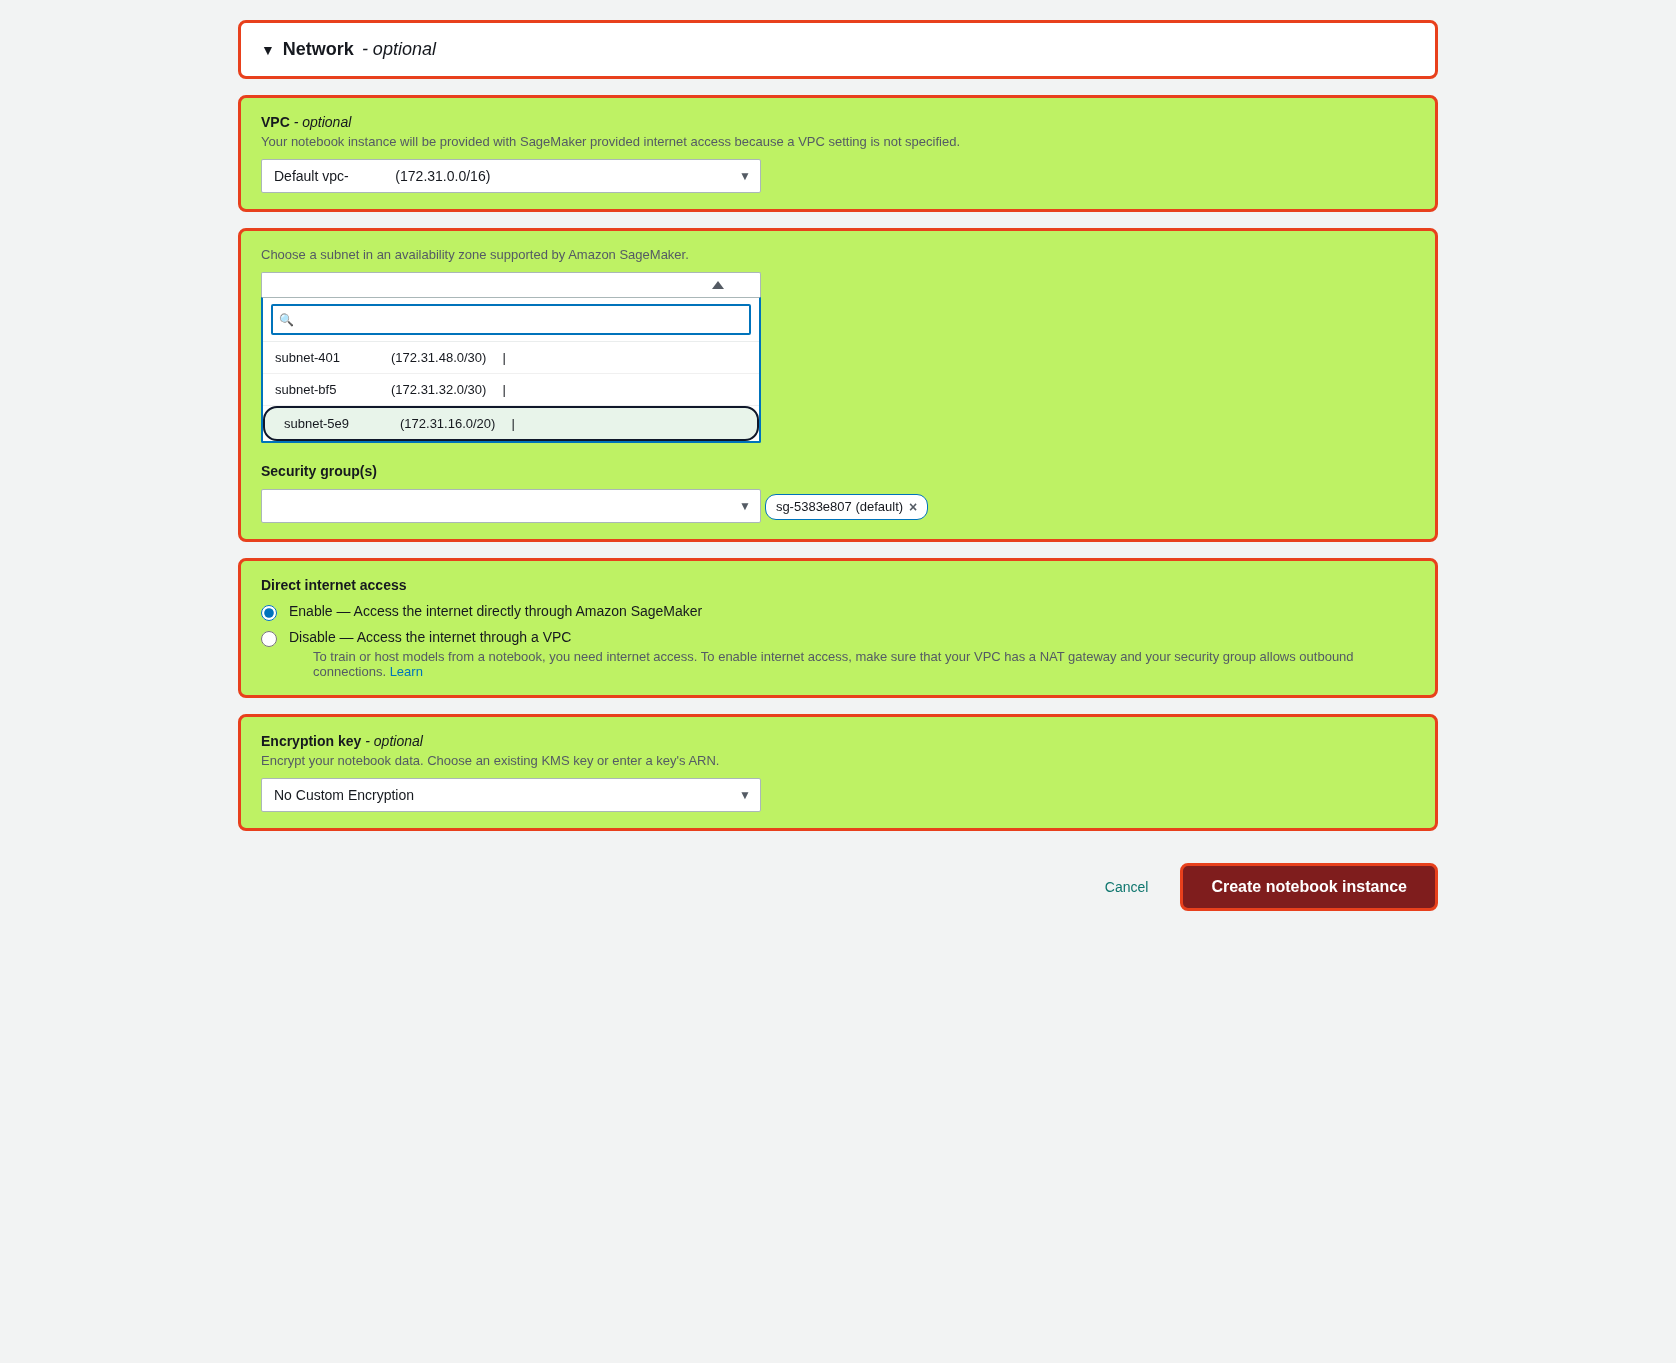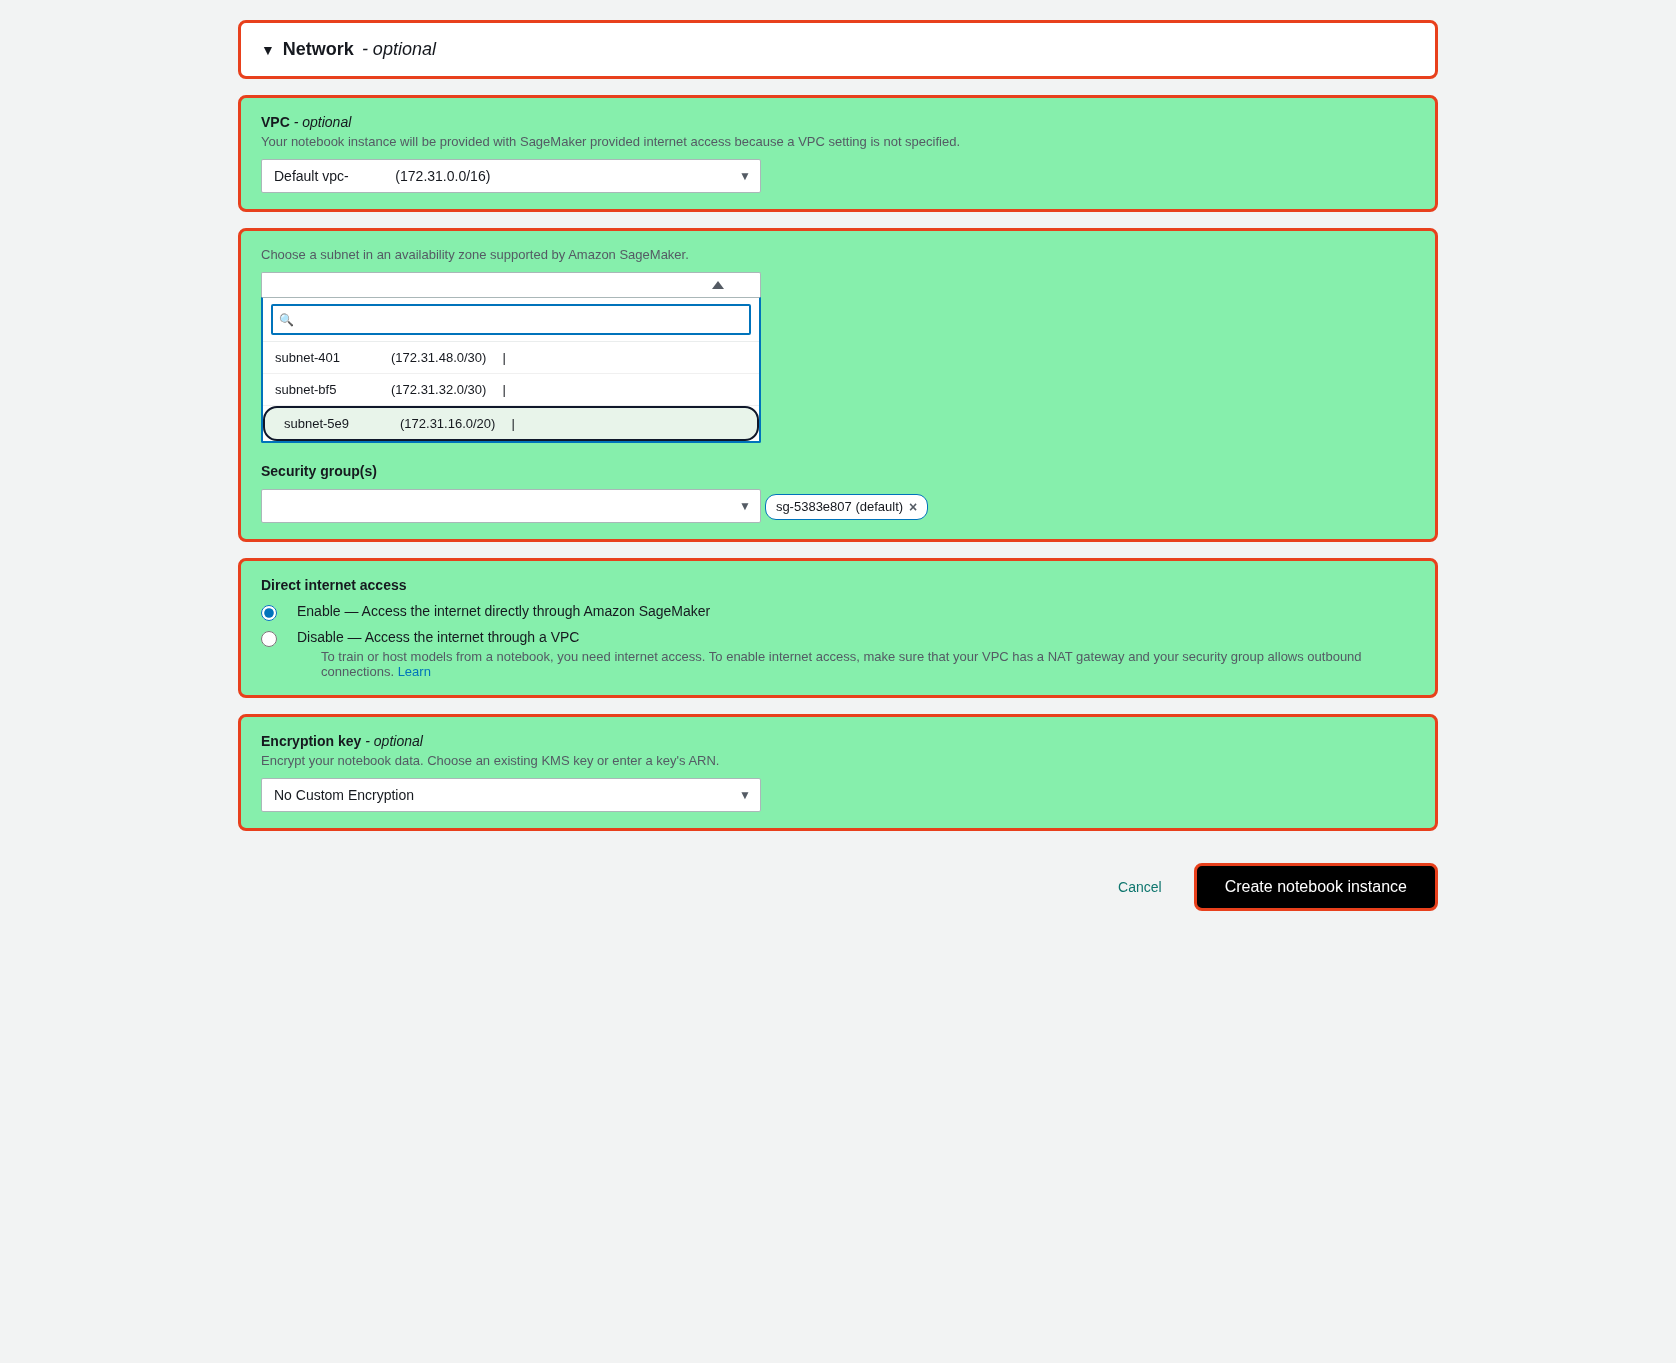--- a/index.html
+++ b/index.html
@@ -39,21 +39,21 @@
       align-items: center;
       gap: 8px;
     }
 
     .section-title .italic {
       font-weight: 400;
       font-style: italic;
     }
 
     .subsection {
-      background: #86efac;
+      background: #bef264;
       border: 3px solid #e8401c;
       border-radius: 8px;
       padding: 16px 20px;
       margin-bottom: 16px;
       position: relative;
     }
 
     .field-label {
       font-size: 14px;
       font-weight: 700;
@@ -208,21 +208,21 @@
     
     .radio-group {
       display: flex;
       flex-direction: column;
       gap: 8px;
     }
 
     .radio-item {
       display: flex;
       align-items: flex-start;
-      gap: 20px;
+      gap: 12px;
       cursor: pointer;
     }
 
     .radio-input {
       width: 16px;
       height: 16px;
       accent-color: #0073bb;
       margin-top: 2px;
       flex-shrink: 0;
     }
@@ -257,25 +257,25 @@
     .cancel-btn {
       background: none;
       border: none;
       color: #0f766e;
       font-size: 14px;
       cursor: pointer;
       padding: 8px 16px;
     }
 
     .create-btn {
-      background: #000000;
+      background: #7f1d1d;
       border: 2px solid #ec7211;
       color: #fff;
       font-size: 16px;
-      font-weight: 400;
+      font-weight: 700;
       padding: 12px 28px;
       border-radius: 4px;
       cursor: pointer;
       border: 3px solid #e8401c;
       border-radius: 8px;
     }
 
     
     .collapse-arrow {
       color: #16191f;

